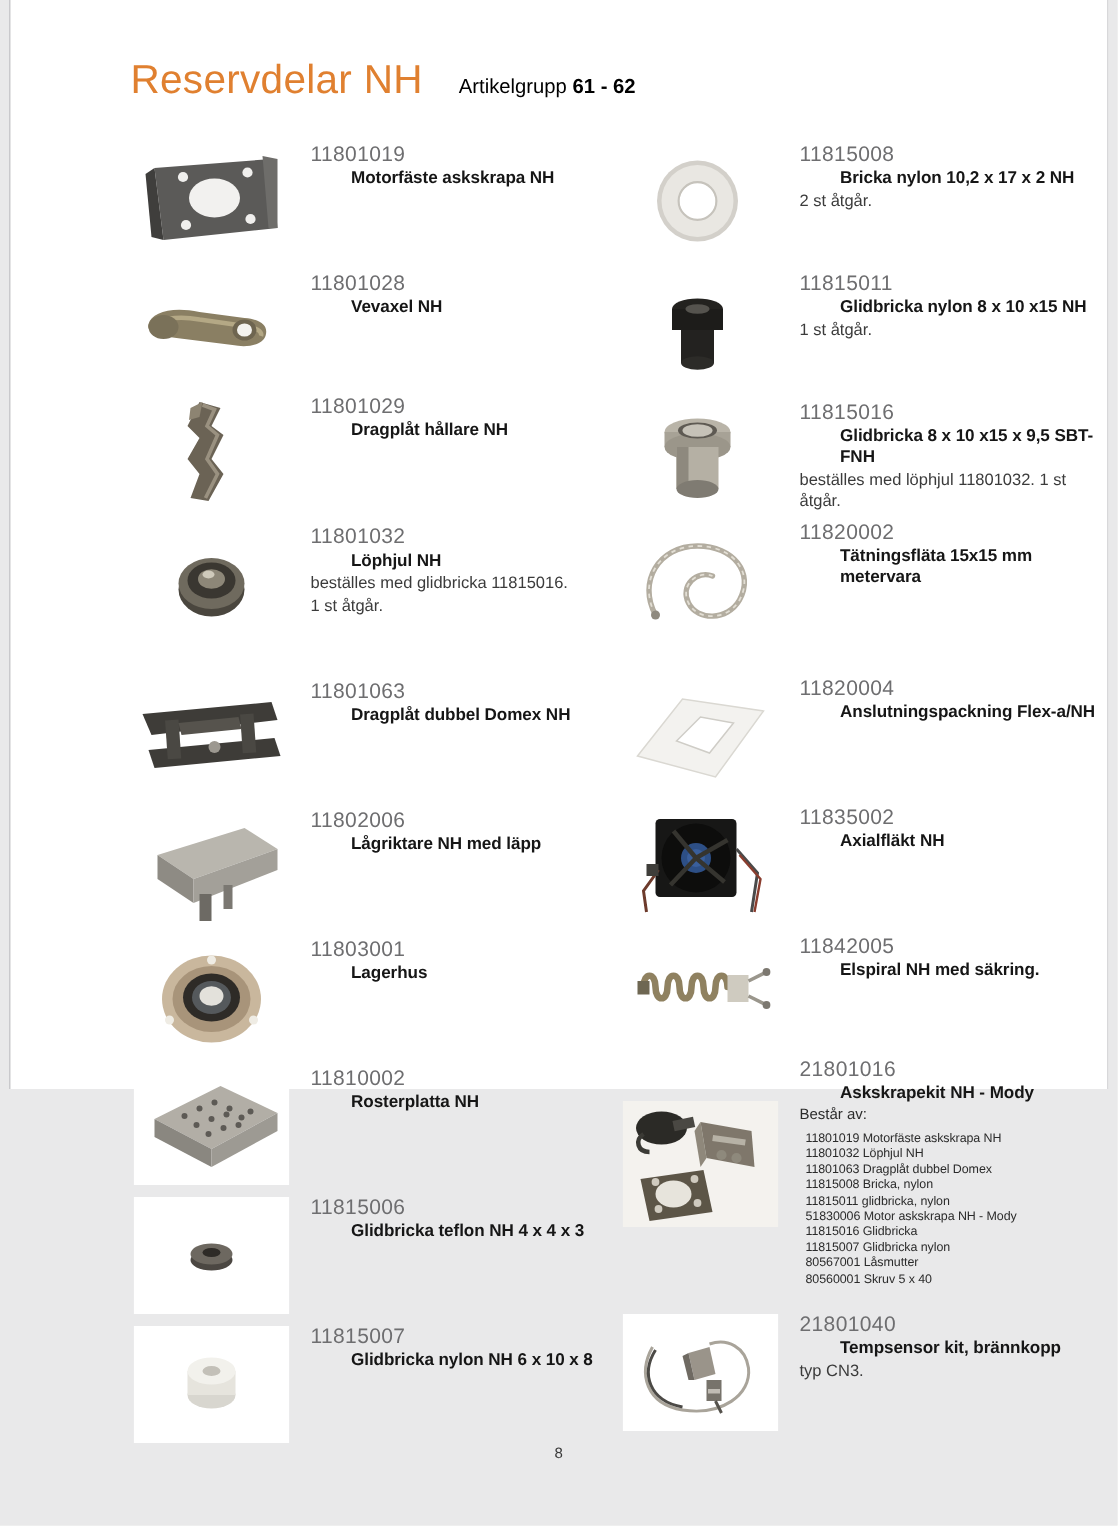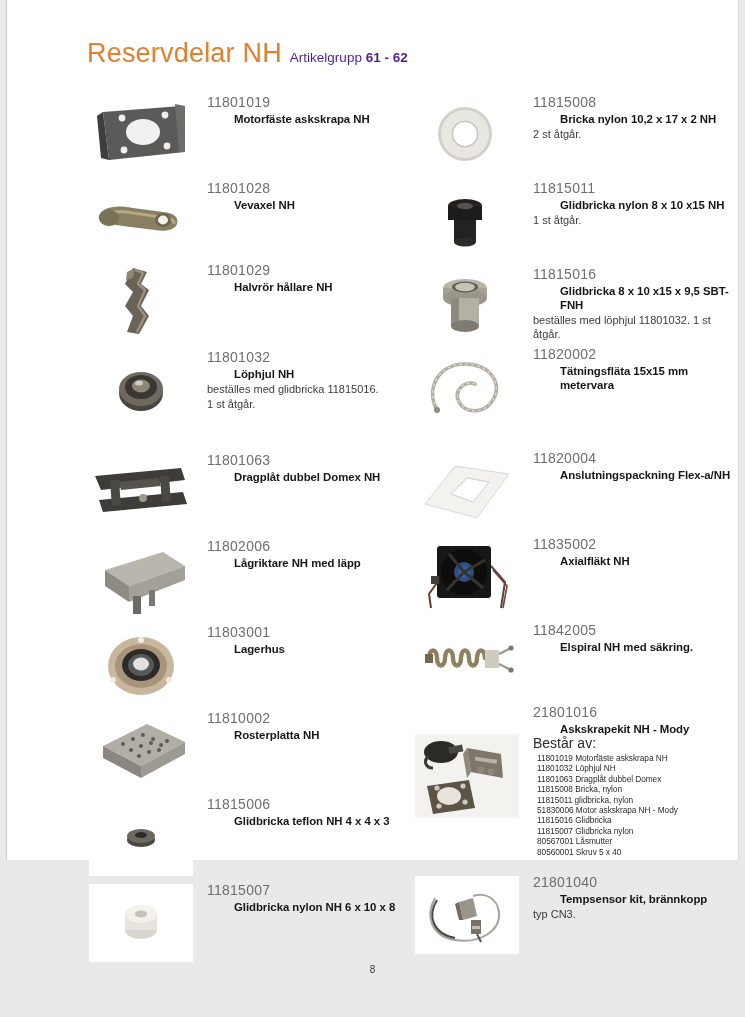--- a/index.html
+++ b/index.html
@@ -13,21 +13,21 @@
     overflow: hidden;
     font-family: "Liberation Sans", sans-serif;
     -webkit-font-smoothing: antialiased;
   }
 
   .page {
     position: absolute;
     left: 6px;
     top: 0px;
     width: 733px;
-    height: 860px;
+    height: 726px;
     background: #ffffff;
     border-left: 1px solid #c9c9cc;
     border-right: 1px solid #d8d8da;
     box-sizing: border-box;
   }
 
   
   .header {
     position: absolute;
     left: 80px;
@@ -36,23 +36,23 @@
     align-items: baseline;
   }
   .page-title {
     font-size: 27px;
     font-weight: 400;
     color: #e08030;
     letter-spacing: 0.2px;
     white-space: nowrap;
   }
   .artikelgrupp {
-    margin-left: 8px;
+    margin-left: 24px;
     font-size: 13.5px;
-    color: #4c1d95;
+    color: #000000;
     white-space: nowrap;
     font-weight: 400;
   }
   .artikelgrupp b {
     font-weight: 700;
   }
 
   
   .col {
     position: absolute;
@@ -103,21 +103,21 @@
     color: #3b3b3b;
     line-height: 14px;
     margin-top: 1px;
   }
 
   
   .sub-block { margin-top: 7px; }
 
   
   .kit-intro {
-    font-size: 14px;
+    font-size: 10px;
     color: #2b2b2b;
     line-height: 11px;
     margin-top: 2px;
   }
   .kit-list {
     list-style: none;
     margin: 4px;
     padding: 0;
   }
   .kit-list li {
@@ -194,21 +194,21 @@
       <div class="thumb">
         <svg width="104" height="78" viewBox="0 0 104 78">
           <rect x="0" y="0" width="104" height="78" fill="#ffffff"></rect>
           <path d="M44,4 L58,8 L52,20 L60,26 L52,42 L60,52 L50,70 L38,68 L44,52 L36,42 L44,28 L36,20 Z" fill="#6b6355"></path>
           <path d="M46,6 L54,9 L49,20 L56,26 L49,42 L56,52 L48,68" stroke="#9a9180" stroke-width="2.4" fill="none"></path>
           <path d="M38,8 L46,4 L44,14 L37,16 Z" fill="#8d8472"></path>
         </svg>
       </div>
       <div class="text">
         <div class="art-no">11801029</div>
-        <div class="art-name">Halvrör hållare NH</div>
+        <div class="art-name">Dragplåt hållare NH</div>
       </div>
     </div>
 
     <div class="entry" style="top:255px;">
       <div class="thumb">
         <svg width="104" height="78" viewBox="0 0 104 78">
           <rect x="0" y="0" width="104" height="78" fill="#ffffff"></rect>
           <ellipse cx="52" cy="42" rx="22" ry="18" fill="#4a463e"></ellipse>
           <ellipse cx="52" cy="38" rx="22" ry="17" fill="#6f6a5e"></ellipse>
           <ellipse cx="52" cy="36" rx="16" ry="12" fill="#3a3731"></ellipse>

